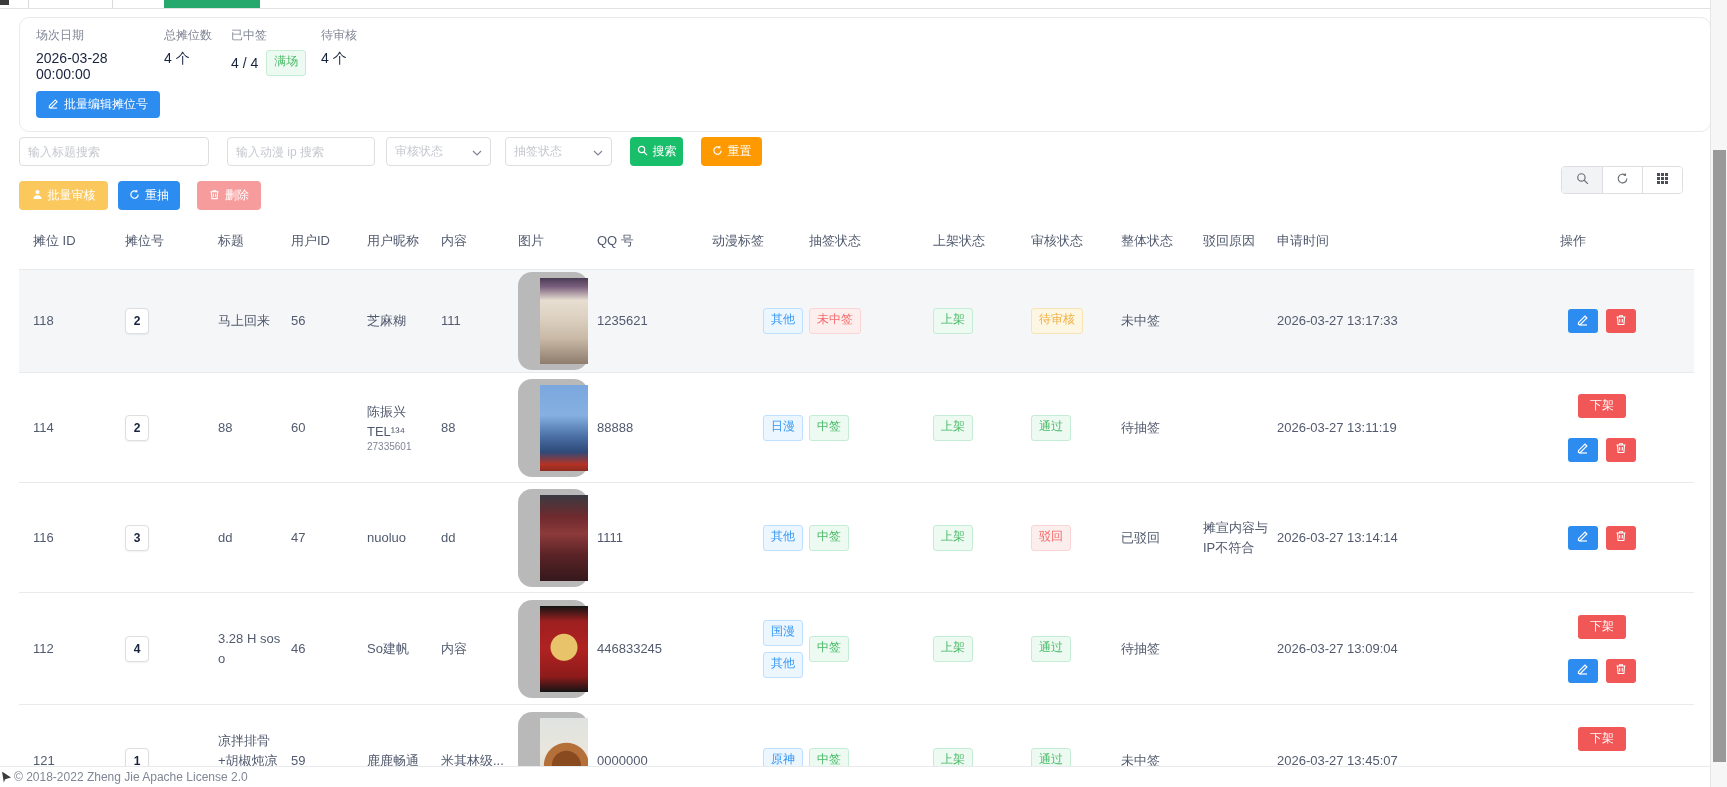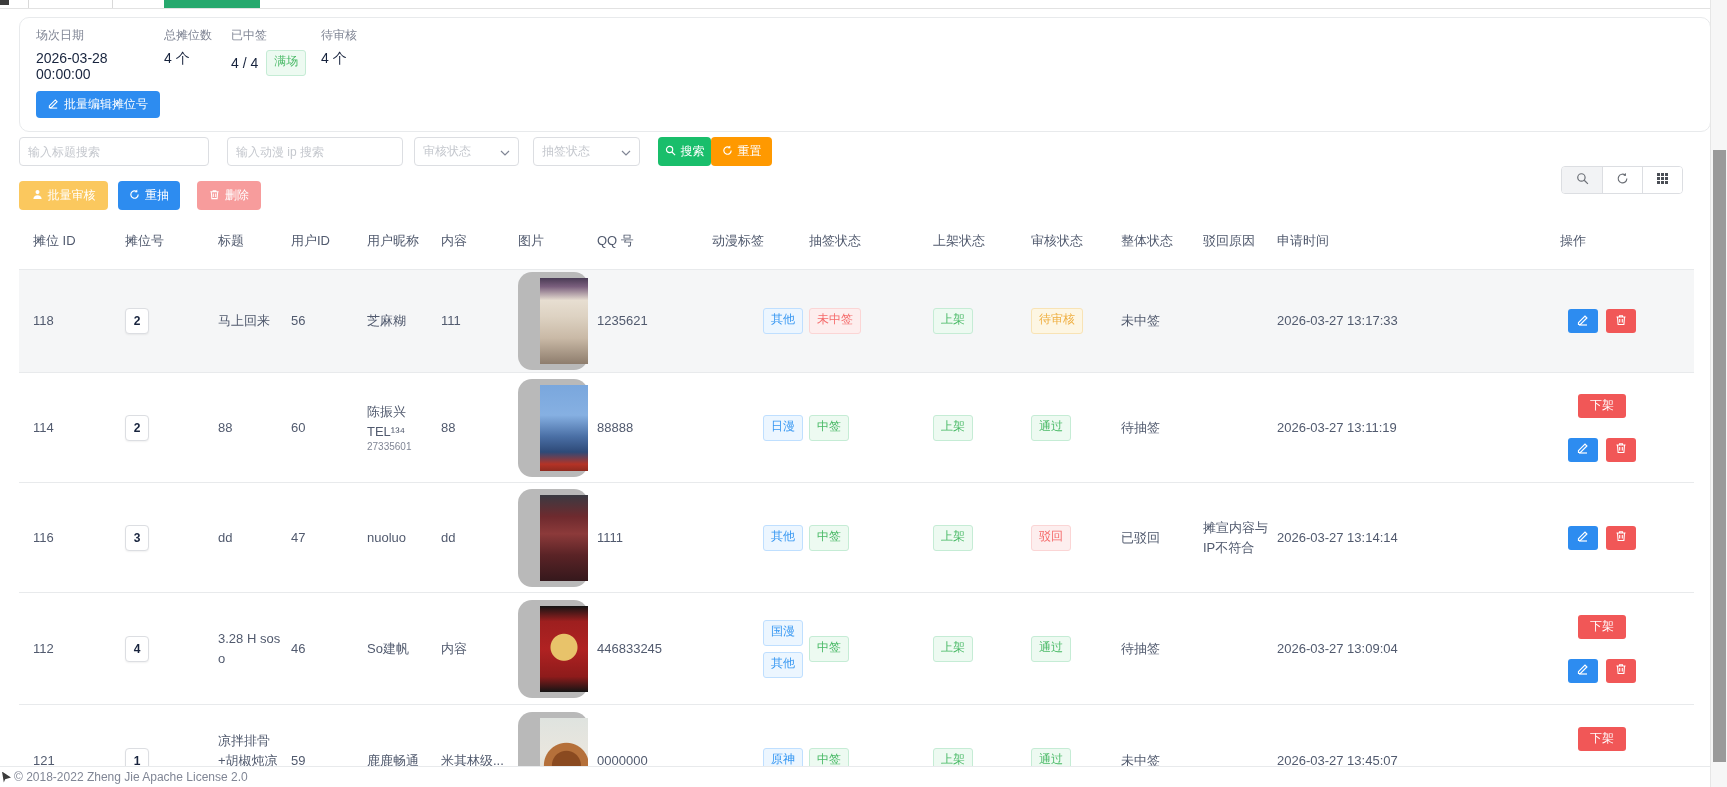--- a/index.html
+++ b/index.html
@@ -24,27 +24,27 @@
   .btn svg{flex:0 0 auto}
   .btn-primary{background:#2d8cf0}
   .btn-batch-edit{margin-top:9px;height:27px;padding:0 12px}
 
   
   .filter-row{margin:5px 0 0 19px;display:flex;align-items:center;height:29px}
   .inp{height:29px;border:1px solid #dcdee2;border-radius:4px;padding:0 8px;font-size:12px;color:#515a6e;
        font-family:inherit;outline:none;background:#fff}
   .inp::placeholder{color:#c5c8ce}
   .inp1{width:190px}
-  .inp2{width:176px;margin-left:18px}
+  .inp2{width:148px;margin-left:18px}
   .sel{height:29px;border:1px solid #dcdee2;border-radius:4px;display:flex;align-items:center;
        justify-content:space-between;padding:0 8px;color:#c5c8ce;font-size:12px;background:#fff;cursor:pointer}
   .sel1{width:105px;margin-left:11px}
   .sel2{width:107px;margin-left:14px}
   .btn-search{height:29px;width:53px;margin-left:18px;background:#19be6b}
-  .btn-reset{height:29px;width:61px;background:#ff9900}
+  .btn-reset{height:29px;width:61px;margin-left:18px;background:#ff9900}
 
   
   .batch-row{margin:15px 0 0 19px;display:flex;align-items:center;height:29px}
   .btn-batch-review{height:29px;width:89px;background:#fbc85e}
   .btn-redraw{height:29px;width:62px;margin-left:10px;background:#2d8cf0}
   .btn-delete{height:29px;width:64px;margin-left:17px;background:#f79c9c}
 
   
   .toolbar{position:absolute;right:44px;top:166px;display:flex;border:1px solid #dcdee2;border-radius:4px;overflow:hidden;background:#fff}
   .tbtn{width:40px;height:26px;display:flex;align-items:center;justify-content:center;cursor:pointer;background:#fff}

